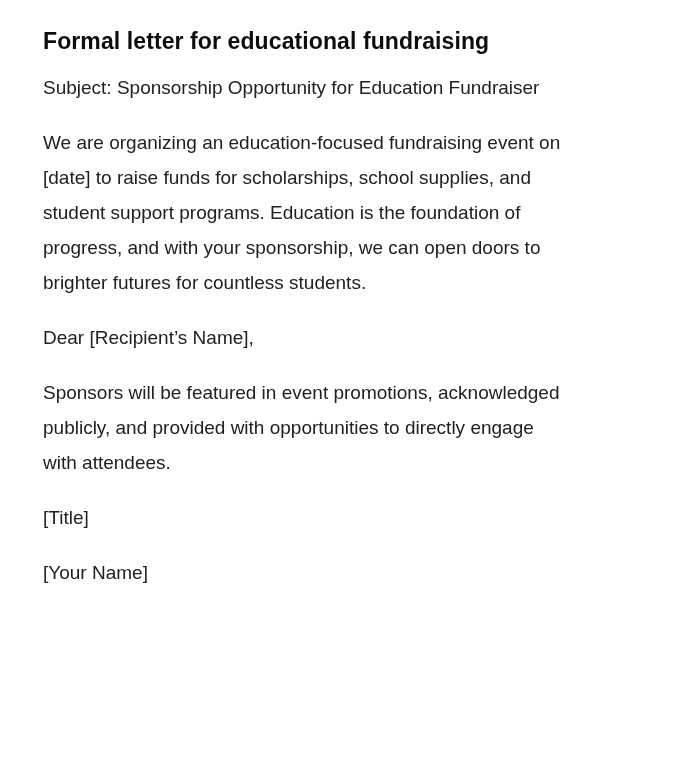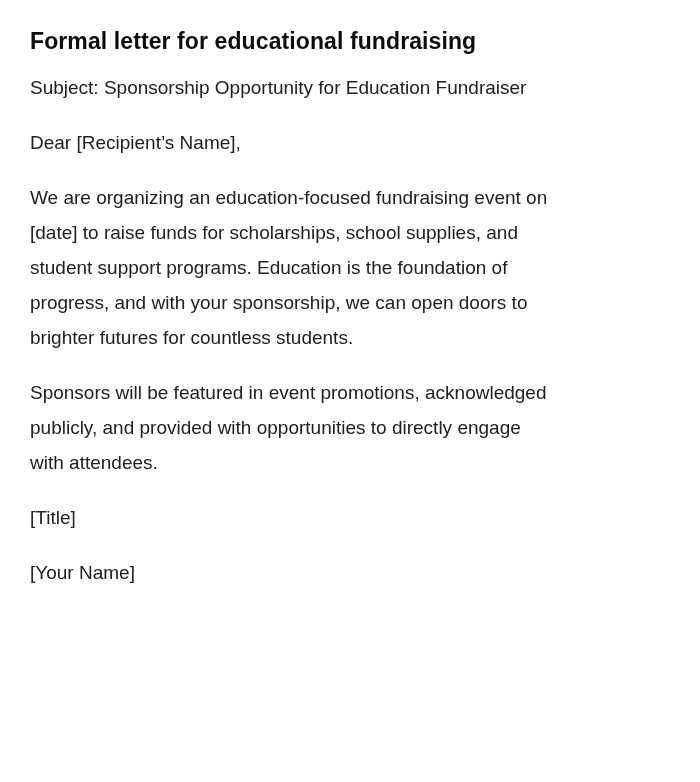--- a/index.html
+++ b/index.html
@@ -7,21 +7,21 @@
     padding: 0;
     background: #ffffff;
   }
   body {
     width: 700px;
     height: 782px;
     overflow: hidden;
     font-family: "Liberation Sans", sans-serif;
   }
   .letter {
-    padding: 26px 28px 0 30px;
+    padding: 26px 28px 0 43px;
     color: #212121;
   }
   .letter-title {
     font-family: "Liberation Sans", sans-serif;
     font-size: 23px;
     line-height: 30px;
     font-weight: 700;
     color: #0d0d0d;
     margin: 0 0 14px 0;
     letter-spacing: 0.1px;
@@ -36,27 +36,27 @@
   }
 </style>
 </head>
 <body>
 
 <div class="letter">
   <h1 class="letter-title">Formal letter for educational fundraising</h1>
 
   <p class="body-text">Subject: Sponsorship Opportunity for Education Fundraiser</p>
 
-  <p class="body-text">Dear [Recipient’s Name],</p>
-
   <p class="body-text">We are organizing an education-focused fundraising event on
 [date] to raise funds for scholarships, school supplies, and
 student support programs. Education is the foundation of
 progress, and with your sponsorship, we can open doors to
 brighter futures for countless students.</p>
+
+  <p class="body-text">Dear [Recipient’s Name],</p>
 
   <p class="body-text">Sponsors will be featured in event promotions, acknowledged
 publicly, and provided with opportunities to directly engage
 with attendees.</p>
 
 
 
   <p class="body-text">[Title]</p>
 
   <p class="body-text">[Your Name]</p>

